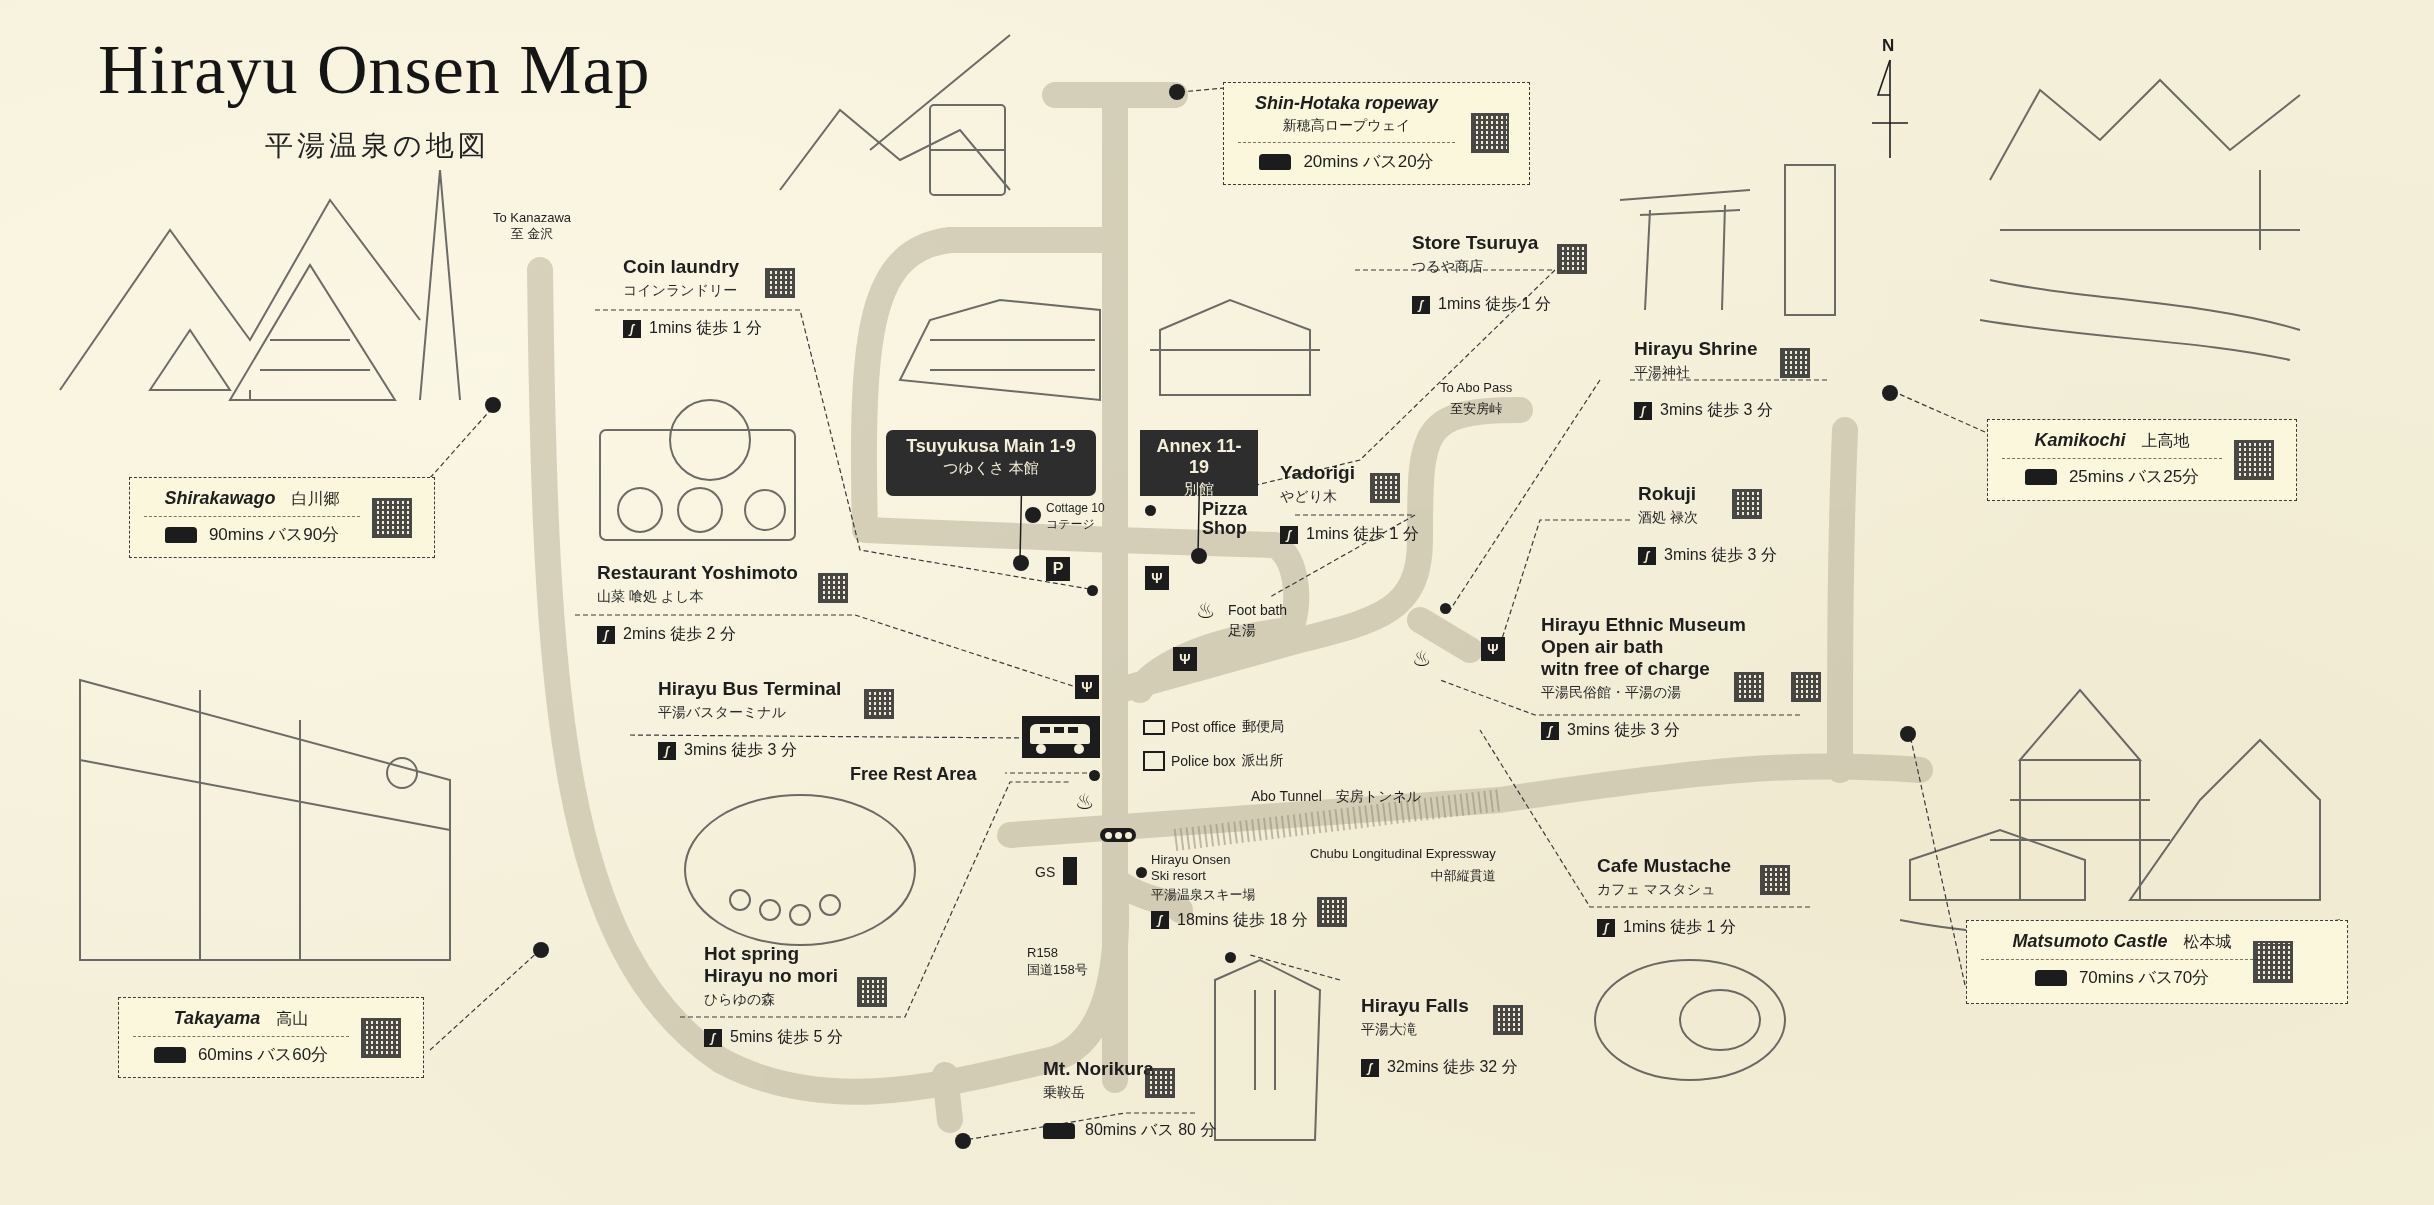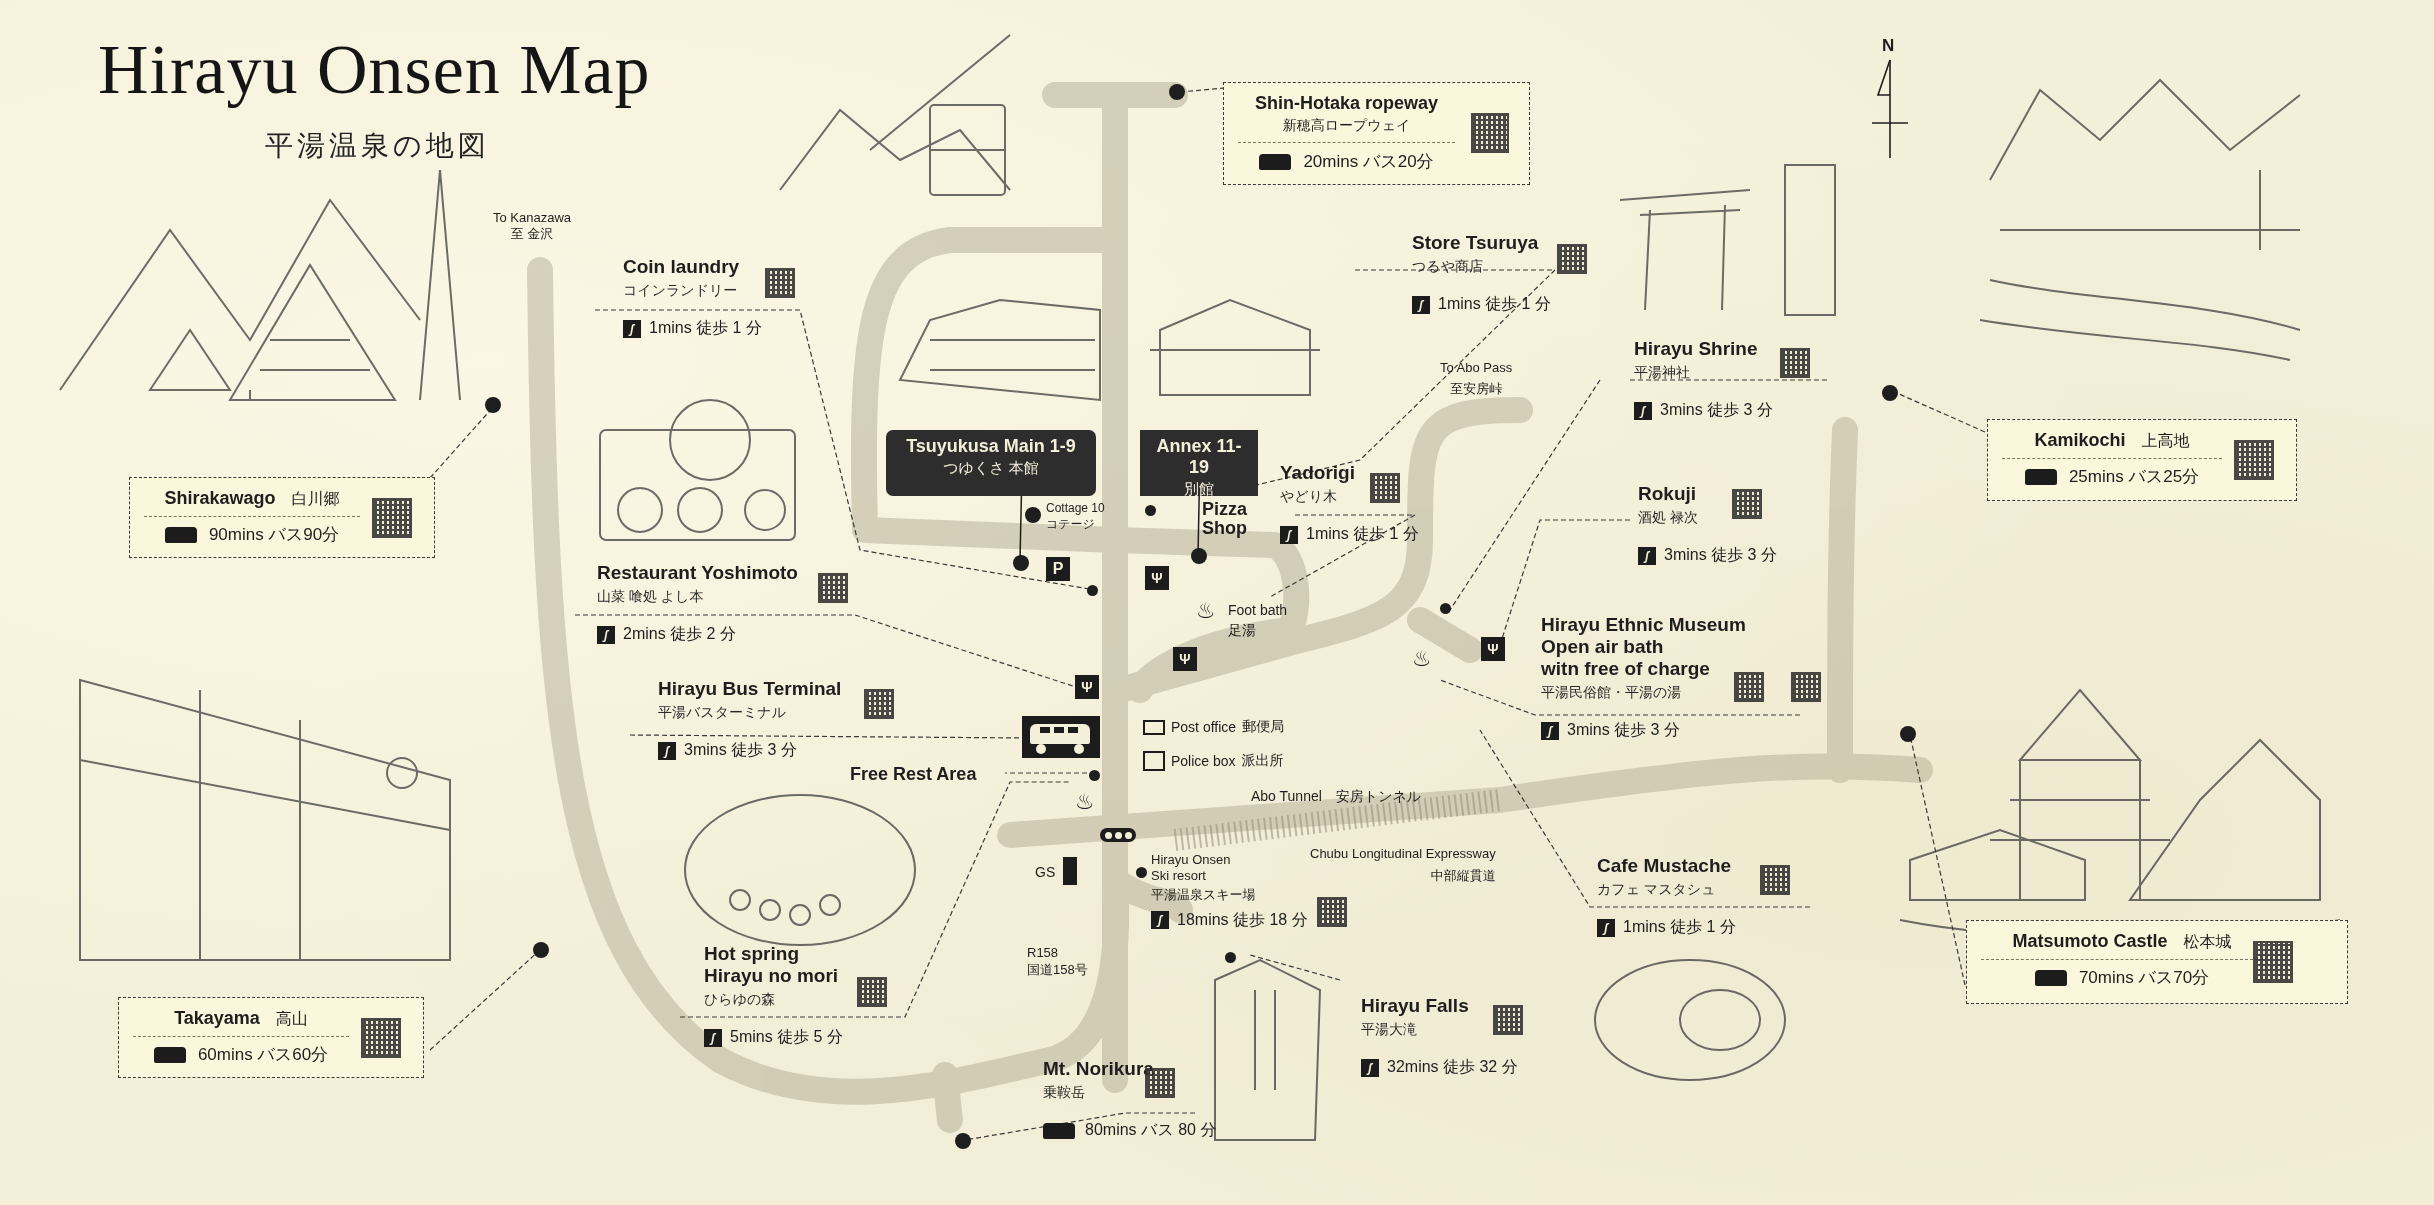--- a/index.html
+++ b/index.html
@@ -27,21 +27,21 @@
     width:30px; height:30px; background:
       repeating-linear-gradient(90deg,#2a2a2a 0 3px,transparent 3px 5px),
       repeating-linear-gradient(0deg,#2a2a2a 0 2px,#f0ebd4 2px 5px);
     border:2px solid #2a2a2a; box-sizing:border-box; opacity:0.85;
   }
   .card {
     position:absolute; background:#fbf7dc; border:1.5px dashed #3a3a3a; box-sizing:border-box;
     padding:10px 14px;
   }
   .card .row1 { display:flex; align-items:baseline; gap:16px; justify-content:center; }
-  .card .cname { font-weight:bold; font-size:18px; }
+  .card .cname { font-weight:bold; font-size:18px;font-style:italic; }
   .card .cjp { font-size:16px; }
   .card .bus { display:flex; align-items:center; gap:12px; justify-content:center; font-size:17px; }
   .hotel-box { position:absolute; background:#2d2d2d; color:#f4efd9; text-align:center; padding:6px 10px; box-sizing:border-box; }
   .hotel-box .h1 { font-weight:bold; font-size:18px; }
   .hotel-box .h2 { font-size:15px; margin-top:2px; }
   .sq-icon { position:absolute; width:24px; height:24px; background:#1c1c1c; color:#f4efd9; display:flex; align-items:center; justify-content:center; font-size:16px; font-weight:bold; }
   .small { font-size:13px; white-space:nowrap; }
   .dot { position:absolute; width:16px; height:16px; background:#1e1e1e; border-radius:50%; }
   .dot.sm { width:11px; height:11px; }
   .onsen { position:absolute; font-size:22px; color:#1e1e1e; }
@@ -162,21 +162,21 @@
 
 <div class="abs title" style="left:98px; top:30px;">Hirayu Onsen Map</div>
 <div class="abs subtitle" style="left:265px; top:127px;">平湯温泉の地図</div>
 
 <div class="abs" style="left:1882px; top:36px; font-weight:bold; font-size:17px;">N</div>
 
 <div class="abs small" style="left:493px; top:210px; text-align:center;">
   <div>To Kanazawa</div>
   <div>至 金沢</div>
 </div>
-<div class="abs small" style="left:1440px; top:360px; text-align:right;">
+<div class="abs small" style="left:1440px; top:380px; text-align:right;">
   <div>To Abo Pass</div>
   <div style="margin-top:5px;text-align:center;">至安房峠</div>
 </div>
 
 <div class="hotel-box" style="left:886px; top:430px; width:210px; height:66px;border-radius:7px;">
   <div class="h1">Tsuyukusa Main 1-9</div>
   <div class="h2">つゆくさ 本館</div>
 </div>
 <div class="hotel-box" style="left:1140px; top:430px; width:118px; height:66px;">
   <div class="h1">Annex 11-19</div>

